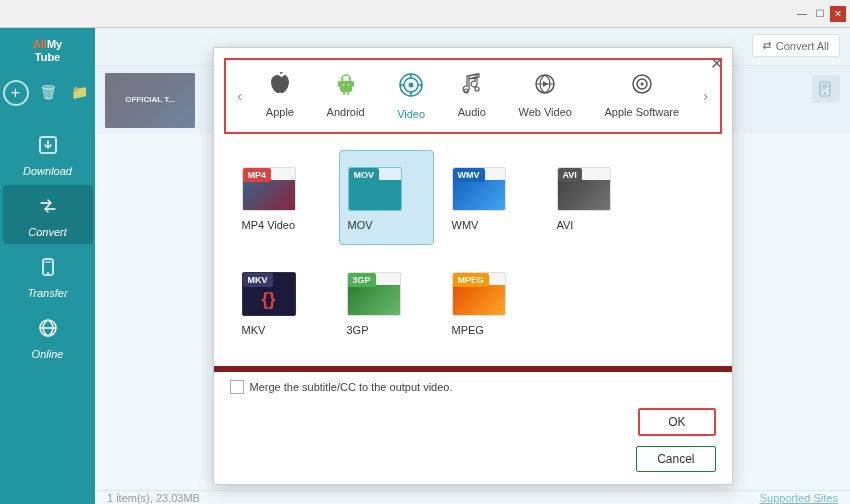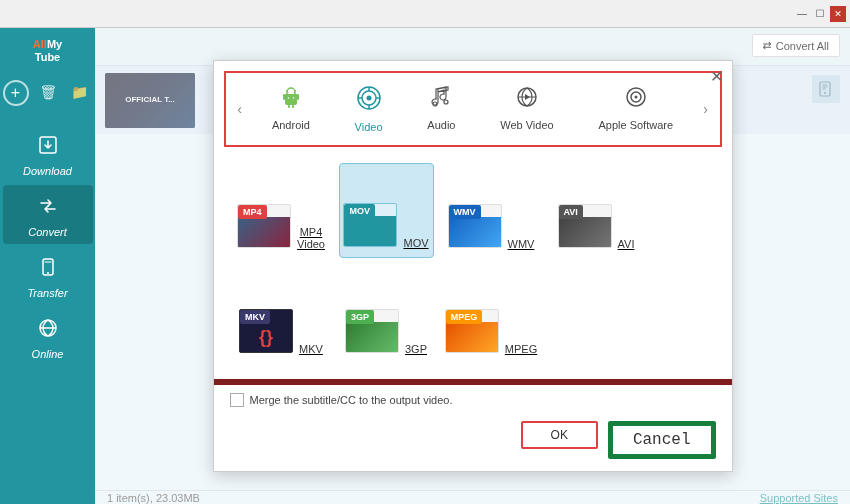--- a/index.html
+++ b/index.html
@@ -243,28 +243,27 @@
     .format-grid {
       display: flex;
       flex-wrap: wrap;
       padding: 16px 20px;
       gap: 10px;
     }
     .format-item {
       width: 95px;
       height: 95px;
       display: flex;
-      flex-direction: row;
-      align-items: flex-end;
+      flex-direction: column;
+      align-items: flex-start;
       justify-content: center;
       cursor: pointer;
       border-radius: 4px;
       gap: 6px;
       padding: 8px;
-      text-decoration: underline;
     }
     .format-item.selected {
       background: #cde8f5;
       border: 1px solid #7ac4dc;
     }
     .format-icon {
       width: 54px;
       height: 48px;
       display: flex;
       align-items: center;
@@ -336,43 +335,43 @@
       border: 1px solid #aaa;
       background: white;
       flex-shrink: 0;
     }
     .merge-label {
       font-size: 11px;
       color: #444;
     }
     .modal-btn-row {
       display: flex;
-      align-items: flex-start;
+      align-items: flex-end;
       justify-content: flex-end;
       padding: 6px 16px 12px;
       gap: 10px;
+      flex-direction: column;
     }
     .btn-ok {
       background: white;
       border: 2px solid #e04040;
       color: #333;
       padding: 5px 28px;
       font-size: 12px;
       cursor: pointer;
       border-radius: 2px;
     }
     .btn-cancel {
       background: white;
-      border: 5px solid #15803d;
+      border: 1px solid #15803d;
       color: #333;
       padding: 5px 20px;
-      font-size: 16px;
+      font-size: 12px;
       cursor: pointer;
       border-radius: 2px;
-      font-family: Liberation Mono, monospace;
     }
 
     
     .status-bar {
       height: 14px;
       background: #e8f4f8;
       border-top: 1px solid #c8d8e0;
       display: flex;
       align-items: center;
       justify-content: space-between;
@@ -508,20 +507,28 @@
 
     <div class="modal-overlay">
       <div class="modal">
 
         <div class="modal-close">✕</div>
 
         <div class="category-tabs">
           <div class="cat-arrow">‹</div>
           <div class="cat-tabs-inner">
 
+            <div class="cat-tab">
+              <div class="cat-icon">
+                <svg width="22" height="24" viewBox="0 0 22 24" fill="none">
+                  <path d="M16.5 3c-1.5 0-3 1-4 2.5C11.5 4 10 3 8.5 3 5 3 2 6 2 10c0 5 4 11 7 11 1.5 0 2-0.8 2-0.8s0.5 0.8 2 0.8c3 0 7-6 7-11 0-4-3-7-3.5-7zm-5.5-2c0.5-1.5 2-2.5 3-2.5 0 1.5-1 3-2.5 3.5-0.5-0.5-0.5-1-0.5-1z" fill="#555"></path>
+                </svg>
+              </div>
+              <span>Apple</span>
+            </div>
 
             <div class="cat-tab">
               <div class="cat-icon android">
                 <svg width="22" height="24" viewBox="0 0 22 24" fill="none">
                   <path d="M5 9h12v9a2 2 0 01-2 2H7a2 2 0 01-2-2V9z" fill="#78c257"></path>
                   <rect x="3" y="9" width="2" height="6" rx="1" fill="#78c257"></rect>
                   <rect x="17" y="9" width="2" height="6" rx="1" fill="#78c257"></rect>
                   <path d="M7 9V7a4 4 0 018 0v2" fill="none" stroke="#78c257" stroke-width="1.5"></path>
                   <rect x="8" y="20" width="2" height="3" rx="1" fill="#78c257"></rect>
                   <rect x="12" y="20" width="2" height="3" rx="1" fill="#78c257"></rect>

